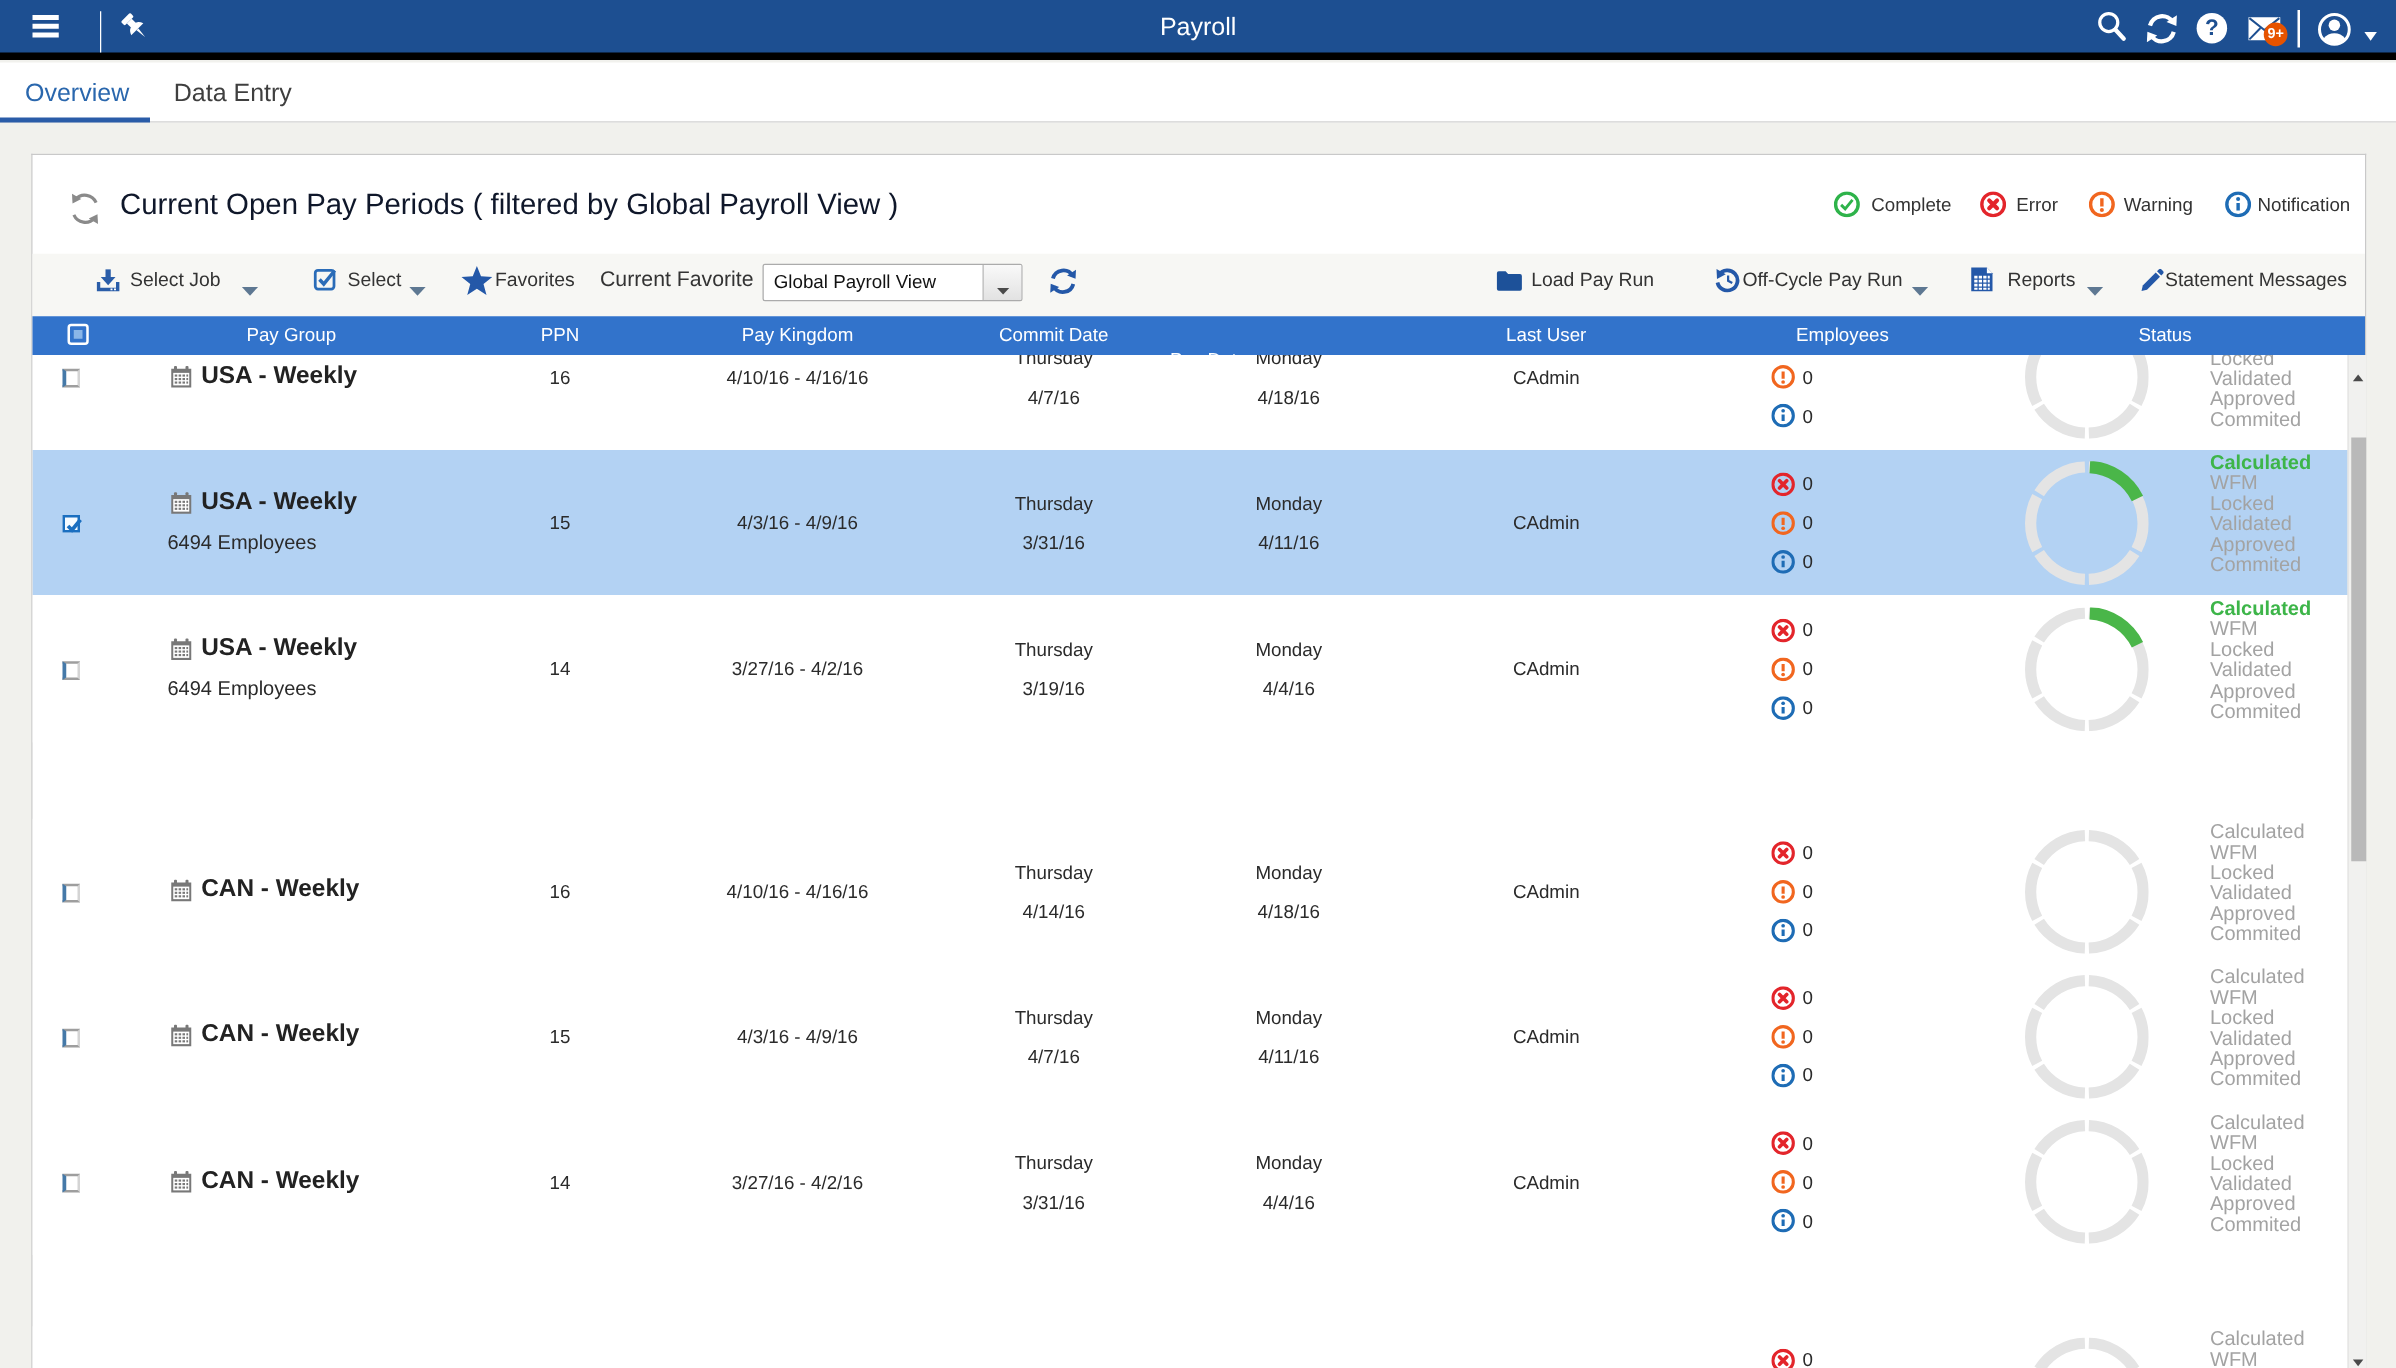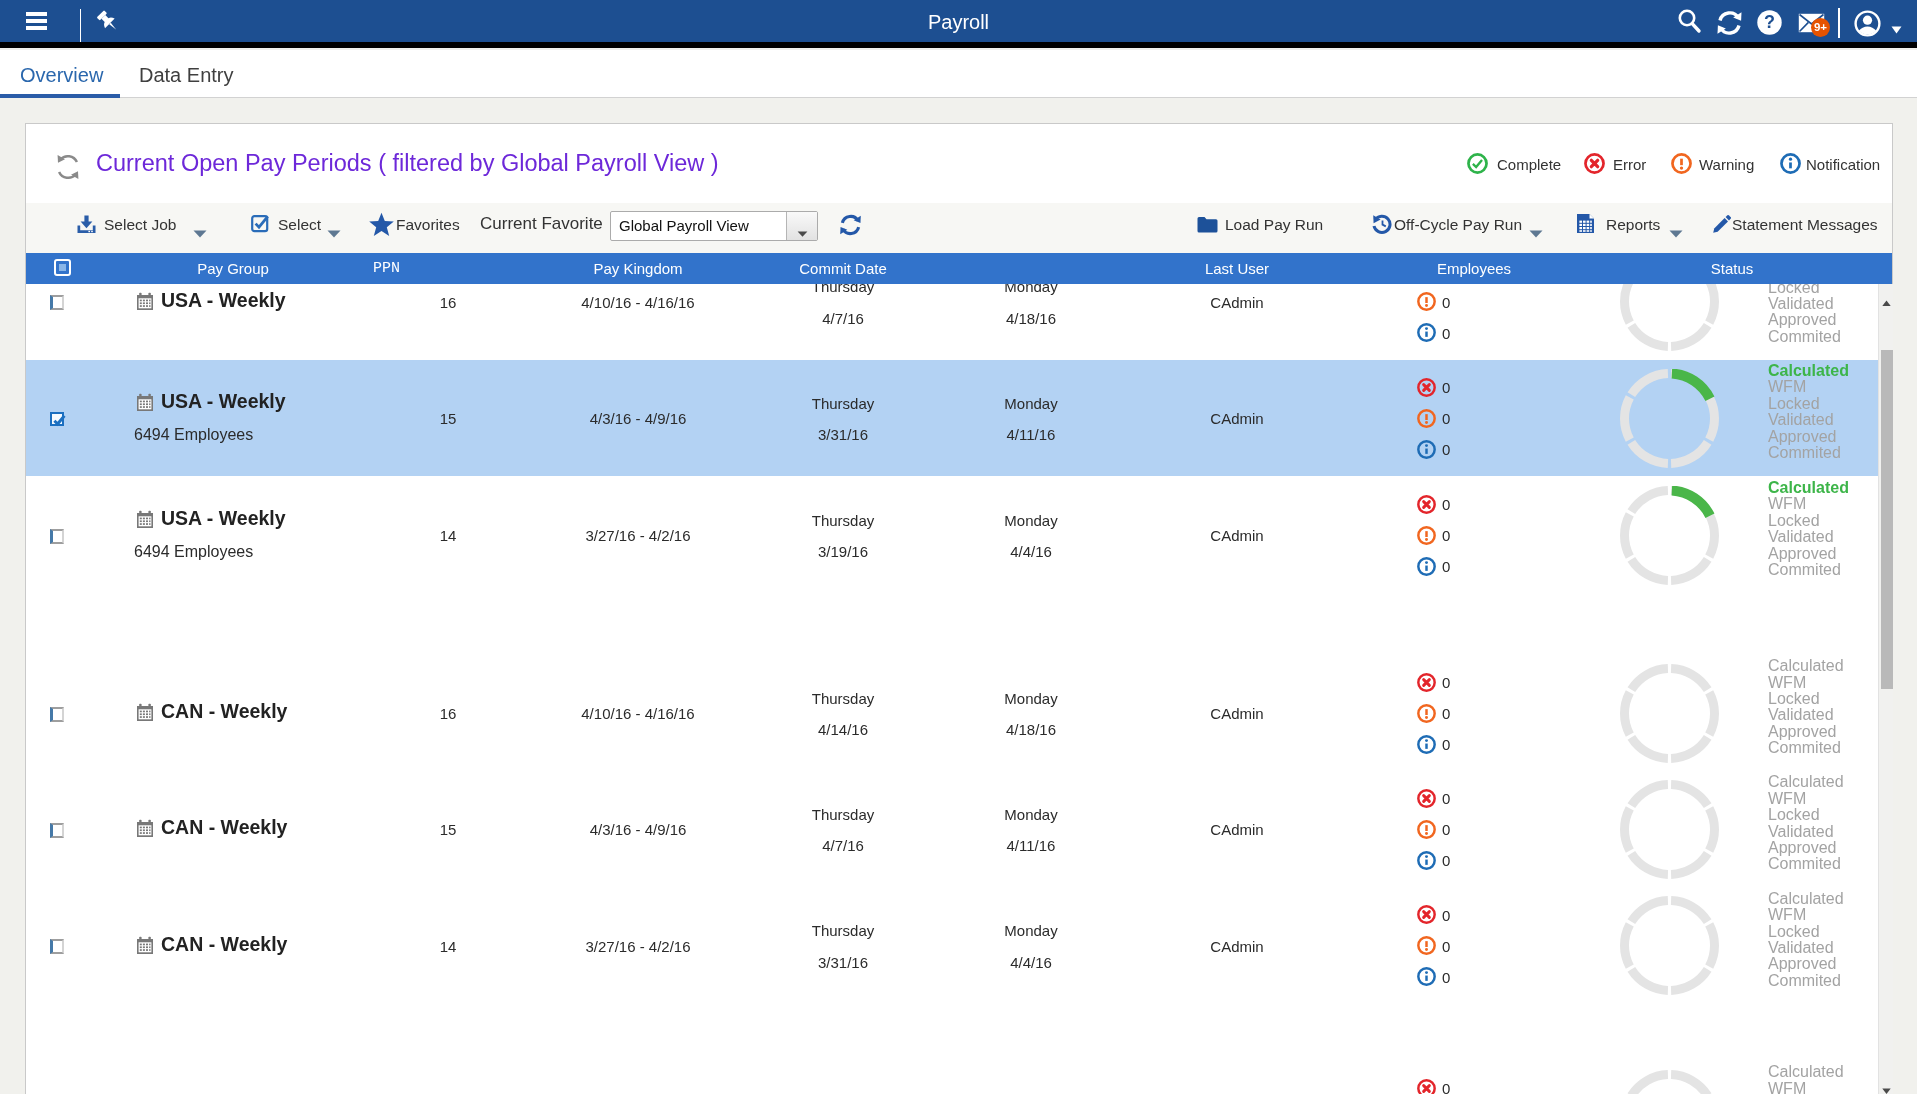--- a/index.html
+++ b/index.html
@@ -62,21 +62,21 @@
 </div>
 
 <div class="abs" style="left:25px;top:123px;width:1868px;height:972px;background:#fff;border:1px solid #c9c9c9;border-bottom:none;">
 
   <div class="abs" style="left:27px;top:28px;"><svg width="30" height="30" viewBox="0 0 30 30" fill="none">
 <path d="M23.9 10.1 A10 10 0 0 0 7.3 7.5" stroke="#8a8a8a" stroke-width="2.5"></path>
 <polygon points="4.6,2.9 5.0,10.7 12.0,7.2" fill="#8a8a8a"></polygon>
 <path d="M6.1 19.9 A10 10 0 0 0 22.7 22.5" stroke="#8a8a8a" stroke-width="2.5"></path>
 <polygon points="25.4,27.1 25.0,19.3 18.0,22.8" fill="#8a8a8a"></polygon>
       </svg></div>
-  <div class="abs" style="left:70px;top:26px;font-size:23.5px;color:#6d28d9;">Current Open Pay Periods ( filtered by Global Payroll View )</div>
+  <div class="abs" style="left:70px;top:26px;font-size:23.5px;color:#0f172a;">Current Open Pay Periods ( filtered by Global Payroll View )</div>
   <div class="abs" style="left:1441px;top:29px;"><svg width="21" height="21" viewBox="0 0 20 20" style="color:#2eb34a" stroke="currentColor">
         <circle cx="10" cy="10" r="8.6" stroke-width="2.6" fill="none"></circle>
         <path d="M5.6 10.4 L8.7 13.4 L14.3 6.6" stroke-width="2.2" fill="none"></path>
       </svg></div>
   <div class="abs" style="left:1471px;top:32px;font-size:15px;color:#333;">Complete</div>
   <div class="abs" style="left:1558px;top:29px;"><svg width="21" height="21" viewBox="0 0 20 20" style="color:#e3252b" stroke="currentColor">
         <circle cx="10" cy="10" r="8.6" stroke-width="2.6" fill="none"></circle>
         <path d="M7.0 7.0 L13.0 13.0 M13.0 7.0 L7.0 13.0" stroke-width="3.1" stroke-linecap="round" fill="none"></path>
       </svg></div>
   <div class="abs" style="left:1587px;top:32px;font-size:15px;color:#333;">Error</div>
@@ -176,21 +176,21 @@
 <path d="M13.6 2.0 L15.2 0.4 A1.3 1.3 0 0 1 17.0 0.4 L18.6 2.0 A1.3 1.3 0 0 1 18.6 3.8 L17.0 5.4 Z" fill="#2458a8"></path>
         </svg></div>
     <div class="abs" style="left:1706px;top:13px;font-size:15.5px;color:#333;">Statement Messages</div>
   </div>
 
   <div class="abs" style="left:0;top:129px;width:1866px;height:31px;background:#3273cb;color:#fff;font-weight:normal;font-size:15px;">
     <div class="abs" style="left:28px;top:6px;width:17px;height:17px;border:2px solid #fff;border-radius:3px;">
       <div class="abs" style="left:3px;top:3px;width:7px;height:7px;background:#8ab6e8;"></div>
     </div>
     <div class="abs" style="left:82px;top:7px;width:250px;text-align:center;">Pay Group</div>
-    <div class="abs" style="left:347px;top:7px;width:150px;text-align:left;font-family:Liberation Mono, monospace;">PPN</div>
+    <div class="abs" style="left:347px;top:7px;width:150px;text-align:center;">PPN</div>
     <div class="abs" style="left:487px;top:7px;width:250px;text-align:center;">Pay Kingdom</div>
     <div class="abs" style="left:722px;top:7px;width:190px;text-align:center;">Commit Date</div>
     <div class="abs" style="left:910px;top:7px;width:190px;text-align:left;margin-top:20px;">Pay Date</div>
     <div class="abs" style="left:1116px;top:7px;width:190px;text-align:center;">Last User</div>
     <div class="abs" style="left:1353px;top:7px;width:190px;text-align:center;">Employees</div>
     <div class="abs" style="left:1611px;top:7px;width:190px;text-align:center;">Status</div>
   </div>
 
   <div class="abs" style="left:0;top:160px;width:1853px;height:811px;overflow:hidden;">
     <div style="position:absolute;left:0;top:-40.5px;width:1853px;height:116.5px;background:#fff;">

